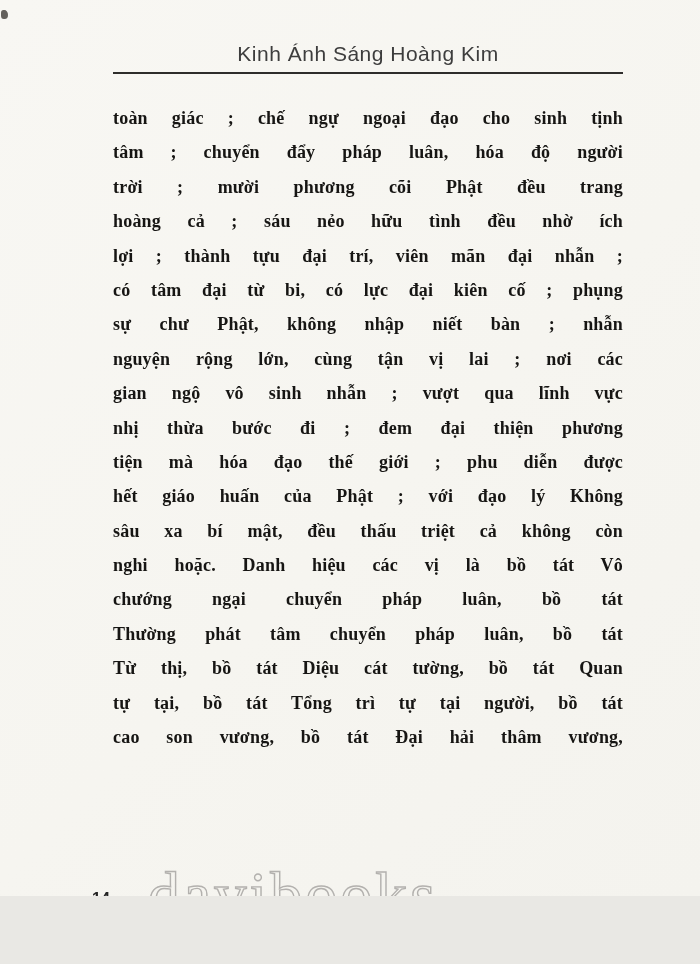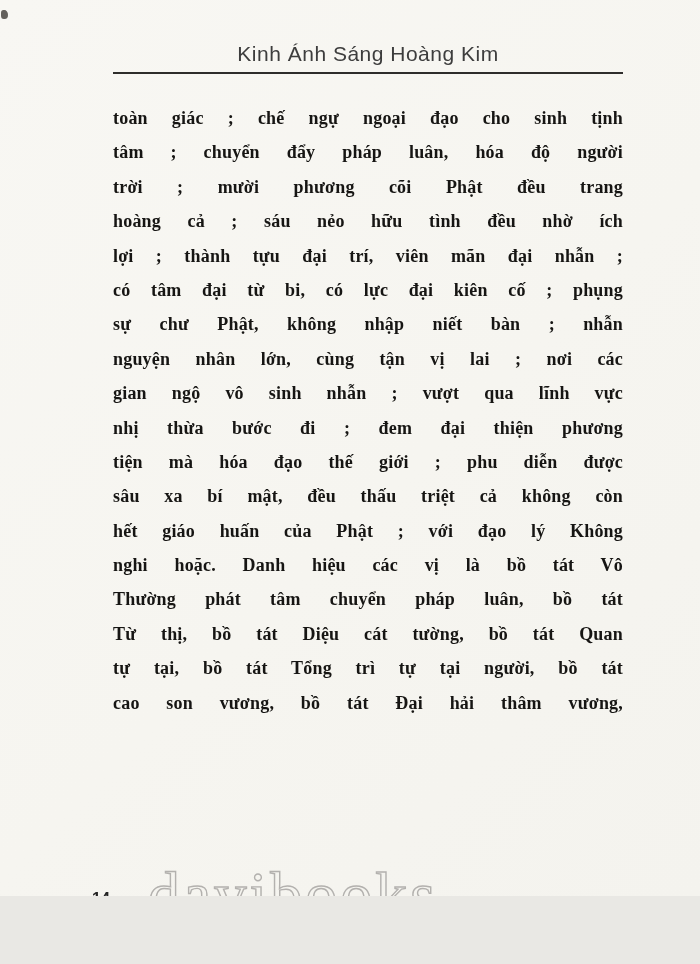--- a/index.html
+++ b/index.html
@@ -114,27 +114,28 @@
   <div class="header-rule"></div>
 
   <div class="text-block">
     <div class="text-line">toàn giác ; chế ngự ngoại đạo cho sinh tịnh</div>
     <div class="text-line">tâm ; chuyển đẩy pháp luân, hóa độ người</div>
     <div class="text-line">trời ; mười phương cõi Phật đều trang</div>
     <div class="text-line">hoàng cả ; sáu nẻo hữu tình đều nhờ ích</div>
     <div class="text-line">lợi ; thành tựu đại trí, viên mãn đại nhẫn ;</div>
     <div class="text-line">có tâm đại từ bi, có lực đại kiên cố ; phụng</div>
     <div class="text-line">sự chư Phật, không nhập niết bàn ; nhẫn</div>
-    <div class="text-line">nguyện nhân lớn, cùng tận vị lai ; nơi các</div>
+    <div class="text-line">nguyện rộng lớn, cùng tận vị lai ; nơi các</div>
     <div class="text-line">gian ngộ vô sinh nhẫn ; vượt qua lĩnh vực</div>
     <div class="text-line">nhị thừa bước đi ; đem đại thiện phương</div>
     <div class="text-line">tiện mà hóa đạo thế giới ; phu diễn được</div>
+    <div class="text-line">hết giáo huấn của Phật ; với đạo lý Không</div>
     <div class="text-line">sâu xa bí mật, đều thấu triệt cả không còn</div>
-    <div class="text-line">hết giáo huấn của Phật ; với đạo lý Không</div>
     <div class="text-line">nghi hoặc. Danh hiệu các vị là bồ tát Vô</div>
+    <div class="text-line">chướng ngại chuyển pháp luân, bồ tát</div>
     <div class="text-line">Thường phát tâm chuyển pháp luân, bồ tát</div>
     <div class="text-line">Từ thị, bồ tát Diệu cát tường, bồ tát Quan</div>
     <div class="text-line">tự tại, bồ tát Tổng trì tự tại người, bồ tát</div>
     <div class="text-line">cao son vương, bồ tát Đại hải thâm vương,</div>
   </div>
 
   <div class="watermark-brand">davibooks</div>
 
   <div class="watermark-tagline">Khát vọng tri thức</div>
 

